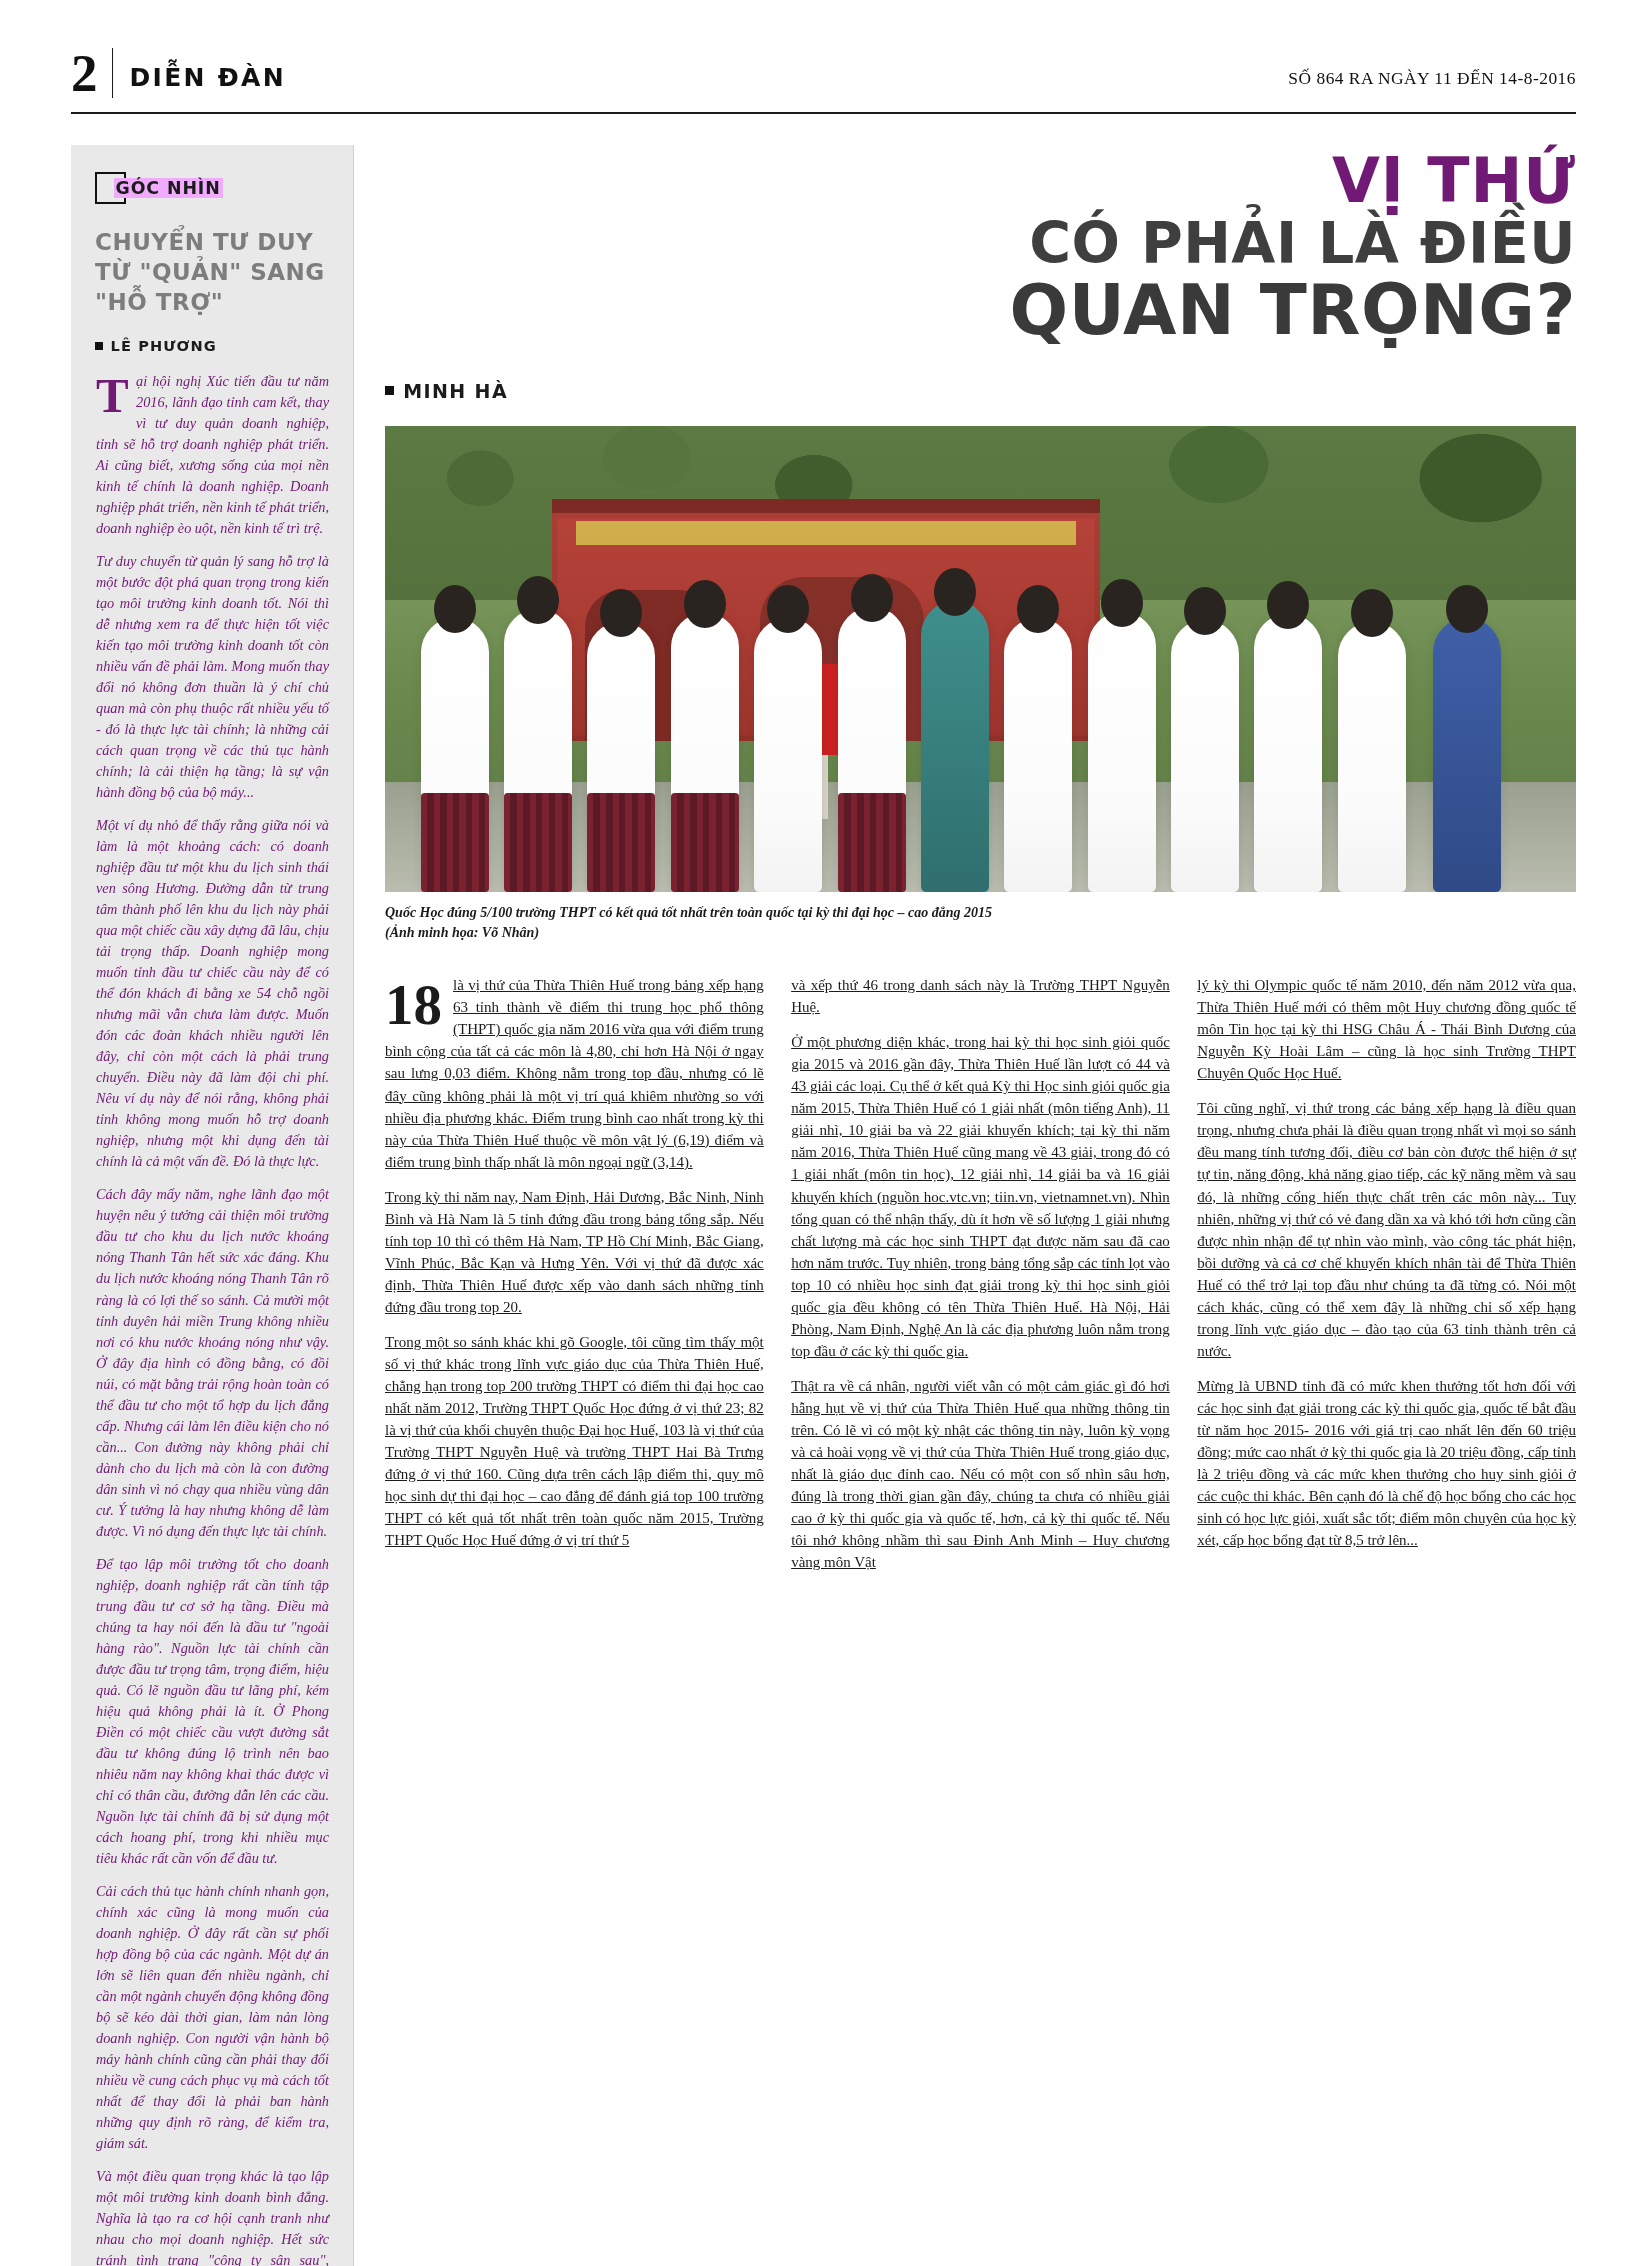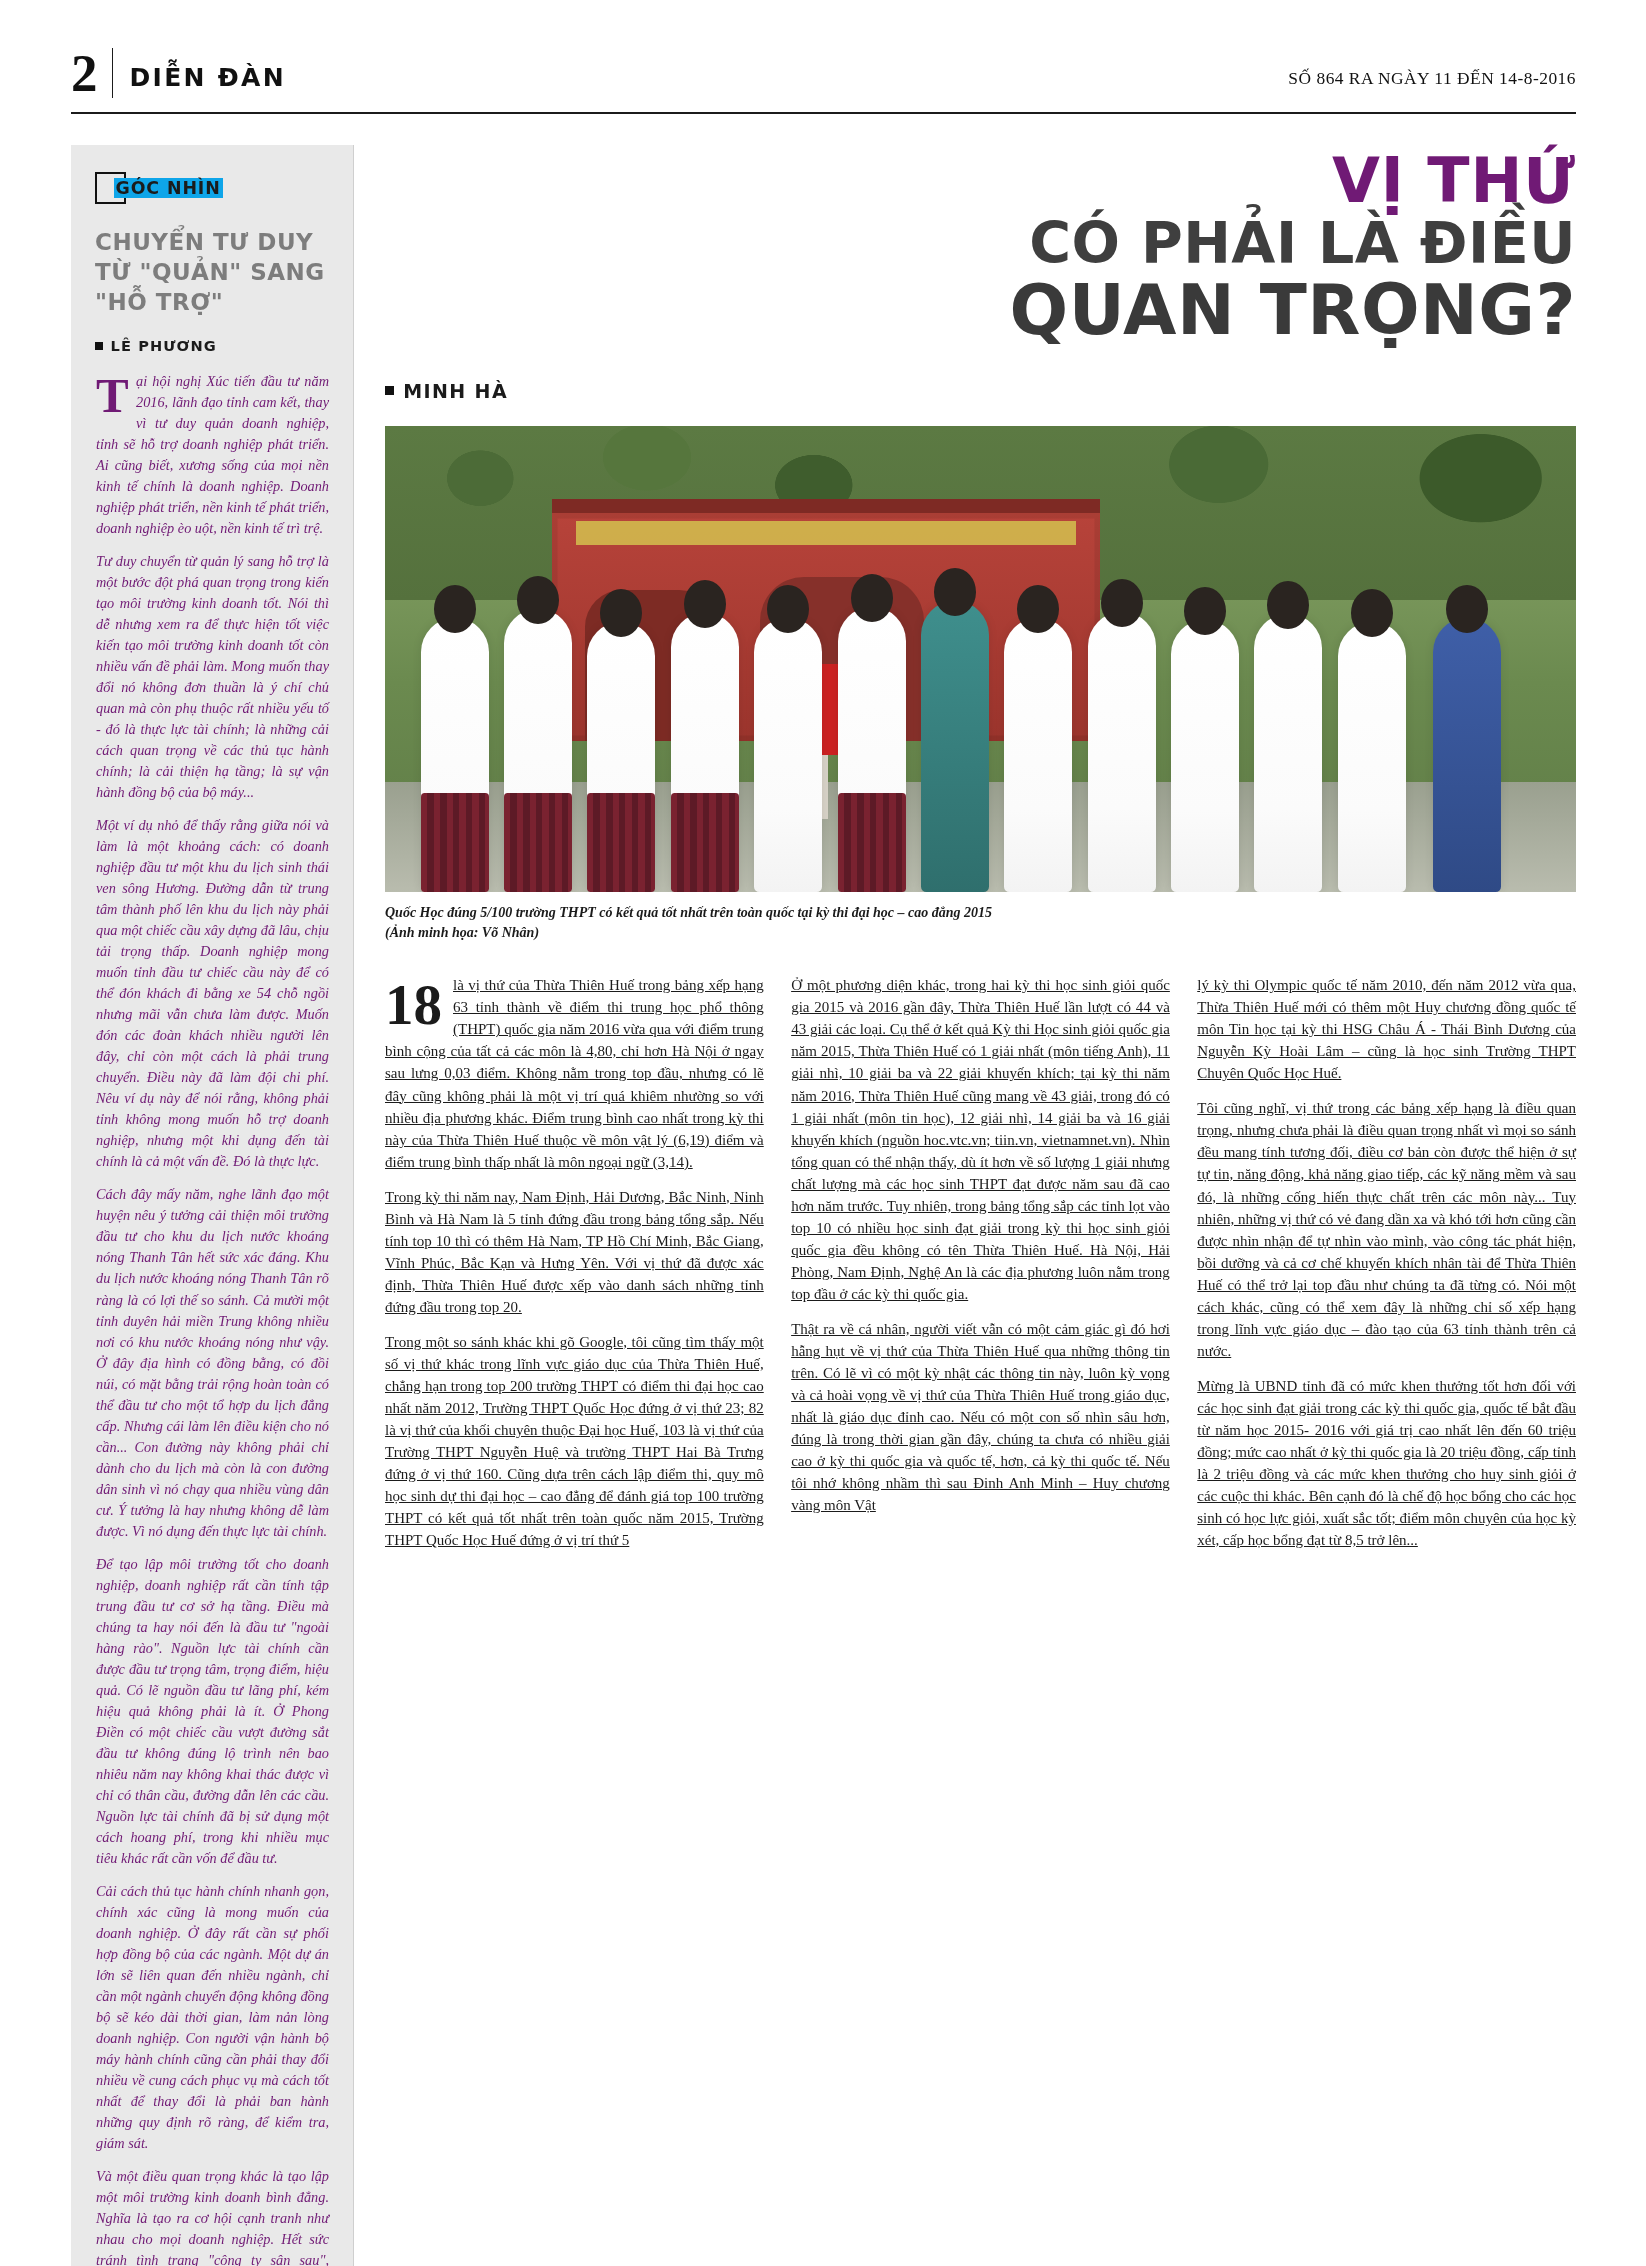--- a/index.html
+++ b/index.html
@@ -81,21 +81,21 @@
     border: 2.7px solid #111;
     display: inline-block;
   }
   .kicker-text {
     font-family: "DejaVu Sans", sans-serif;
     font-weight: 700;
     font-size: 17.4px;
     letter-spacing: 0.9px;
     position: relative;
     left: -20px;
-    background: #0ea5e9;
+    background: #f0abfc;
     padding: 0 1.8px;
   }
   .op-title {
     font-family: "DejaVu Sans", sans-serif;
     font-weight: 700;
     font-size: 23px;
     line-height: 1.3;
     letter-spacing: 0.5px;
     color: #7d7d7d;
     margin: 0 0 20px 0;
@@ -340,20 +340,21 @@
       <div class="cols">
         <div class="col">
           <p>
             <span class="dropcap-num">18</span>
             <span>là vị thứ của Thừa Thiên Huế trong bảng xếp hạng 63 tỉnh thành về điểm thi trung học phổ thông (THPT) quốc gia năm 2016 vừa qua với điểm trung bình cộng của tất cả các môn là 4,80, chỉ hơn Hà Nội ở ngay sau lưng 0,03 điểm. Không nằm trong top đầu, nhưng có lẽ đây cũng không phải là một vị trí quá khiêm nhường so với nhiều địa phương khác. Điểm trung bình cao nhất trong kỳ thi này của Thừa Thiên Huế thuộc về môn vật lý (6,19) điểm và điểm trung bình thấp nhất là môn ngoại ngữ (3,14).</span>
           </p>
           <p>Trong kỳ thi năm nay, Nam Định, Hải Dương, Bắc Ninh, Ninh Bình và Hà Nam là 5 tỉnh đứng đầu trong bảng tổng sắp. Nếu tính top 10 thì có thêm Hà Nam, TP Hồ Chí Minh, Bắc Giang, Vĩnh Phúc, Bắc Kạn và Hưng Yên. Với vị thứ đã được xác định, Thừa Thiên Huế được xếp vào danh sách những tỉnh đứng đầu trong top 20.</p>
           <p>Trong một so sánh khác khi gõ Google, tôi cũng tìm thấy một số vị thứ khác trong lĩnh vực giáo dục của Thừa Thiên Huế, chẳng hạn trong top 200 trường THPT có điểm thi đại học cao nhất năm 2012, Trường THPT Quốc Học đứng ở vị thứ 23; 82 là vị thứ của khối chuyên thuộc Đại học Huế, 103 là vị thứ của Trường THPT Nguyễn Huệ và trường THPT Hai Bà Trưng đứng ở vị thứ 160. Cũng dựa trên cách lập điểm thi, quy mô học sinh dự thi đại học – cao đẳng để đánh giá top 100 trường THPT có kết quả tốt nhất trên toàn quốc năm 2015, Trường THPT Quốc Học Huế đứng ở vị trí thứ 5</p>
         </div>
         <div class="col">
+          <p>và xếp thứ 46 trong danh sách này là Trường THPT Nguyễn Huệ.</p>
           <p>Ở một phương diện khác, trong hai kỳ thi học sinh giỏi quốc gia 2015 và 2016 gần đây, Thừa Thiên Huế lần lượt có 44 và 43 giải các loại. Cụ thể ở kết quả Kỳ thi Học sinh giỏi quốc gia năm 2015, Thừa Thiên Huế có 1 giải nhất (môn tiếng Anh), 11 giải nhì, 10 giải ba và 22 giải khuyến khích; tại kỳ thi năm năm 2016, Thừa Thiên Huế cũng mang về 43 giải, trong đó có 1 giải nhất (môn tin học), 12 giải nhì, 14 giải ba và 16 giải khuyến khích (nguồn hoc.vtc.vn; tiin.vn, vietnamnet.vn). Nhìn tổng quan có thể nhận thấy, dù ít hơn về số lượng 1 giải nhưng chất lượng mà các học sinh THPT đạt được năm sau đã cao hơn năm trước. Tuy nhiên, trong bảng tổng sắp các tỉnh lọt vào top 10 có nhiều học sinh đạt giải trong kỳ thi học sinh giỏi quốc gia đều không có tên Thừa Thiên Huế. Hà Nội, Hải Phòng, Nam Định, Nghệ An là các địa phương luôn nằm trong top đầu ở các kỳ thi quốc gia.</p>
           <p>Thật ra về cá nhân, người viết vẫn có một cảm giác gì đó hơi hẫng hụt về vị thứ của Thừa Thiên Huế qua những thông tin trên. Có lẽ vì có một kỳ nhật các thông tin này, luôn kỳ vọng và cả hoài vọng về vị thứ của Thừa Thiên Huế trong giáo dục, nhất là giáo dục đỉnh cao. Nếu có một con số nhìn sâu hơn, đúng là trong thời gian gần đây, chúng ta chưa có nhiều giải cao ở kỳ thi quốc gia và quốc tế, hơn, cả kỳ thi quốc tế. Nếu tôi nhớ không nhầm thì sau Đinh Anh Minh – Huy chương vàng môn Vật</p>
         </div>
         <div class="col">
           <p>lý kỳ thi Olympic quốc tế năm 2010, đến năm 2012 vừa qua, Thừa Thiên Huế mới có thêm một Huy chương đồng quốc tế môn Tin học tại kỳ thi HSG Châu Á - Thái Bình Dương của Nguyễn Kỳ Hoài Lâm – cũng là học sinh Trường THPT Chuyên Quốc Học Huế.</p>
           <p>Tôi cũng nghĩ, vị thứ trong các bảng xếp hạng là điều quan trọng, nhưng chưa phải là điều quan trọng nhất vì mọi so sánh đều mang tính tương đối, điều cơ bản còn được thể hiện ở sự tự tin, năng động, khả năng giao tiếp, các kỹ năng mềm và sau đó, là những cống hiến thực chất trên các môn này... Tuy nhiên, những vị thứ có vẻ đang dần xa và khó tới hơn cũng cần được nhìn nhận để tự nhìn vào mình, vào công tác phát hiện, bồi dưỡng và cả cơ chế khuyến khích nhân tài để Thừa Thiên Huế có thể trở lại top đầu như chúng ta đã từng có. Nói một cách khác, cũng có thể xem đây là những chỉ số xếp hạng trong lĩnh vực giáo dục – đào tạo của 63 tỉnh thành trên cả nước.</p>
           <p>Mừng là UBND tỉnh đã có mức khen thưởng tốt hơn đối với các học sinh đạt giải trong các kỳ thi quốc gia, quốc tế bắt đầu từ năm học 2015- 2016 với giá trị cao nhất lên đến 60 triệu đồng; mức cao nhất ở kỳ thi quốc gia là 20 triệu đồng, cấp tỉnh là 2 triệu đồng và các mức khen thưởng cho huy sinh giỏi ở các cuộc thi khác. Bên cạnh đó là chế độ học bổng cho các học sinh có học lực giỏi, xuất sắc tốt; điểm môn chuyên của học kỳ xét, cấp học bổng đạt từ 8,5 trở lên...</p>
         </div>
       </div>
 

